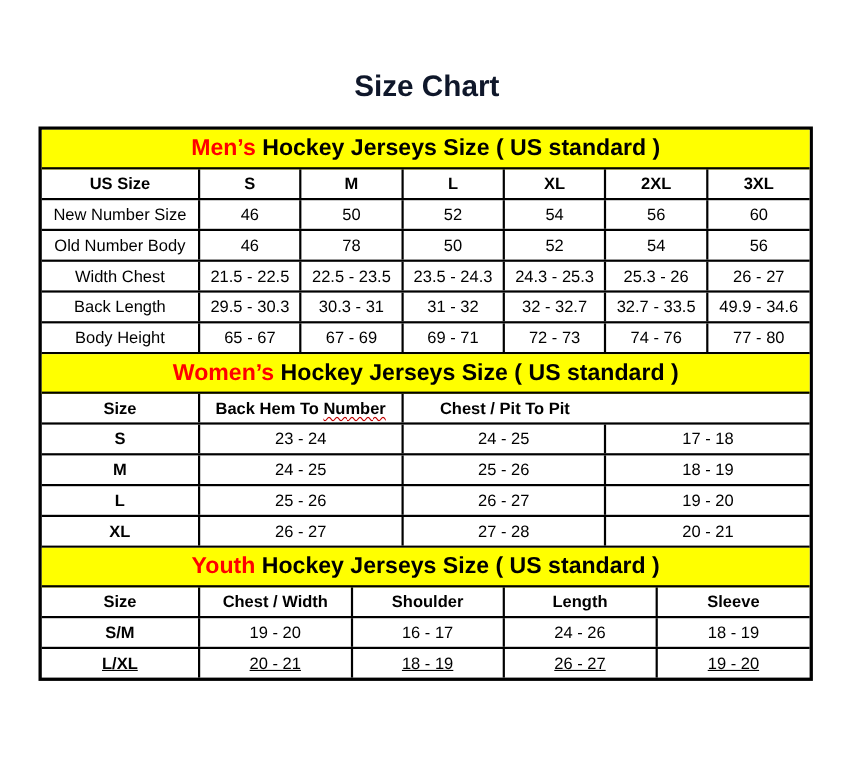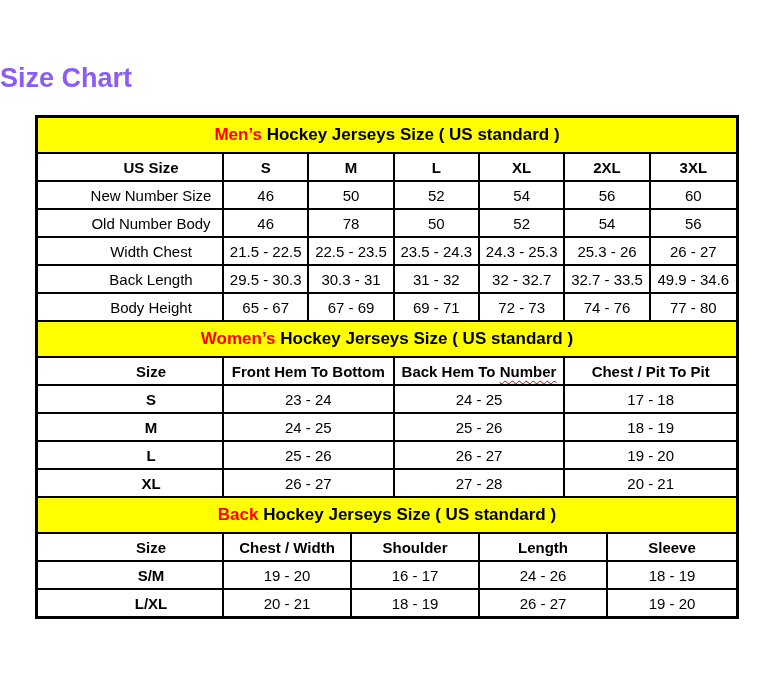--- a/index.html
+++ b/index.html
@@ -7,67 +7,66 @@
     padding: 0;
     background: #ffffff;
     width: 776px;
     height: 692px;
     overflow: hidden;
     font-family: "Liberation Sans", "DejaVu Sans", sans-serif;
     color: #000000;
   }
   .page-title {
     margin: 62px 0 21px 0;
-    text-align: left;
+    text-align: center;
     font-size: 27px;
     line-height: 32px;
     font-weight: bold;
-    color: #8b5cf6;
+    color: #0f172a;
     letter-spacing: 0px;
   }
   .chart {
     margin-left: 35px;
     width: 698px;
     border: 3px solid #000000;
   }
   .section-header {
     height: 34px;
     background: #FFFF00;
     border-bottom: 2px solid #000000;
     display: flex;
     align-items: center;
     justify-content: center;
-    font-size: 17px;
+    font-size: 21px;
     font-weight: bold;
     white-space: pre-wrap;
   }
   .section-header .hl { color: #FF0000; }
   .row {
     display: grid;
     border-bottom: 2px solid #000000;
-    padding-left: 42px;
   }
   .mens .row   { grid-template-columns: 144px repeat(6, 1fr); }
   .womens .row { grid-template-columns: 144px repeat(3, 1fr); }
   .youth .row  { grid-template-columns: 144px repeat(4, 1fr); }
   .header-row { height: 26px; }
   .data-row   { height: 26px; }
   .cell {
     border-right: 2px solid #000000;
     display: flex;
     align-items: center;
     justify-content: center;
     font-size: 15px;
     overflow: hidden;
     white-space: nowrap;
   }
   .cell:last-child { border-right: none; }
   .ch { font-weight: bold; }
   .womens .label, .youth .label { font-weight: bold; }
-  .chart > .table-block:last-child > .row:last-child { border-bottom: none; }
+  .chart > .table-block:last-child > .row:last-child { border-bottom: none; text-decoration: underline; }
   .misspelled {
     margin-left: 0.28em;
     text-decoration-line: underline;
     text-decoration-style: wavy;
     text-decoration-color: #C00000;
     text-decoration-thickness: 1px;
     text-underline-offset: 3px;
   }
 </style>
 </head>
@@ -139,21 +138,20 @@
       <div class="cell">74 - 76</div>
       <div class="cell">77 - 80</div>
     </div>
   </div>
 
   <div class="table-block womens">
     <div class="section-header"><span class="hl">Women’s</span><span> Hockey Jerseys Size ( US standard )</span></div>
 
     <div class="row header-row">
       <div class="cell ch">Size</div>
-      <div class="cell ch">Front Hem To Bottom</div>
       <div class="cell ch">
           <span>Back Hem To</span>
           <span class="misspelled">Number</span>
         </div>
       <div class="cell ch">Chest / Pit To Pit</div>
     </div>
 
     <div class="row data-row">
       <div class="cell label">S</div>
       <div class="cell">23 - 24</div>
@@ -177,21 +175,21 @@
 
     <div class="row data-row">
       <div class="cell label">XL</div>
       <div class="cell">26 - 27</div>
       <div class="cell">27 - 28</div>
       <div class="cell">20 - 21</div>
     </div>
   </div>
 
   <div class="table-block youth">
-    <div class="section-header"><span class="hl">Back</span><span> Hockey Jerseys Size ( US standard )</span></div>
+    <div class="section-header"><span class="hl">Youth</span><span> Hockey Jerseys Size ( US standard )</span></div>
 
     <div class="row header-row">
       <div class="cell ch">Size</div>
       <div class="cell ch">Chest / Width</div>
       <div class="cell ch">Shoulder</div>
       <div class="cell ch">Length</div>
       <div class="cell ch">Sleeve</div>
     </div>
 
     <div class="row data-row">

